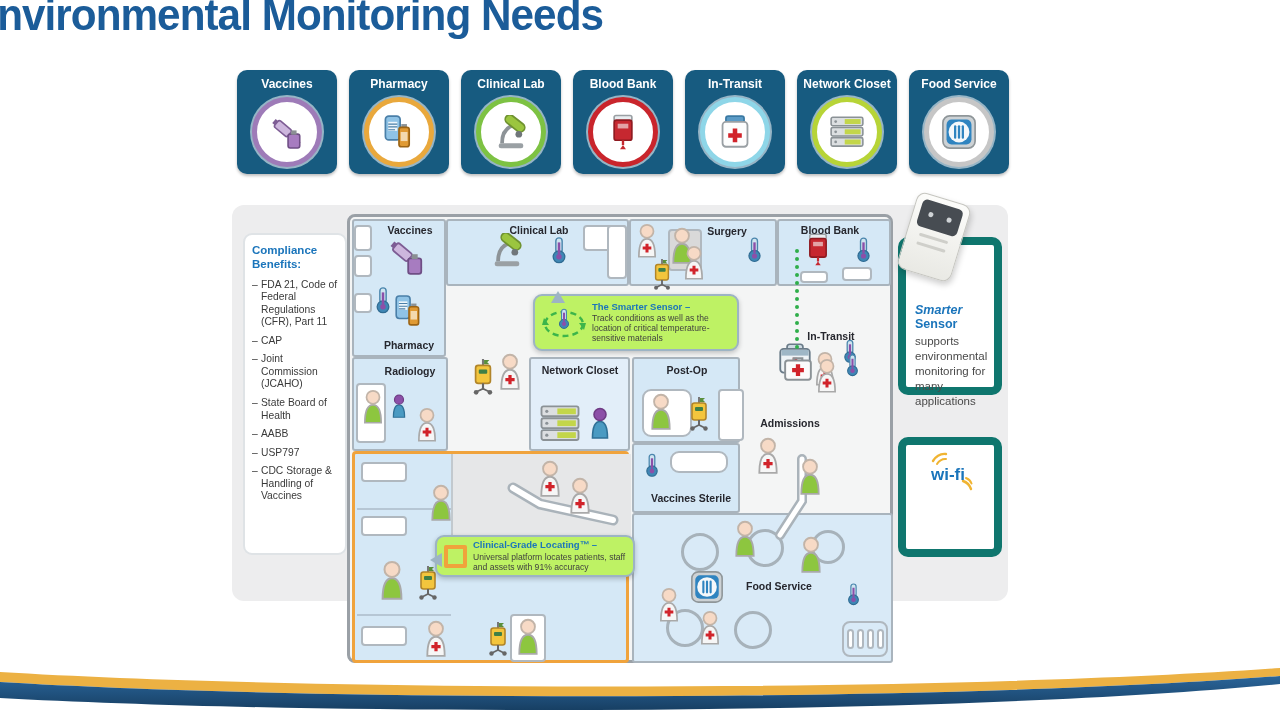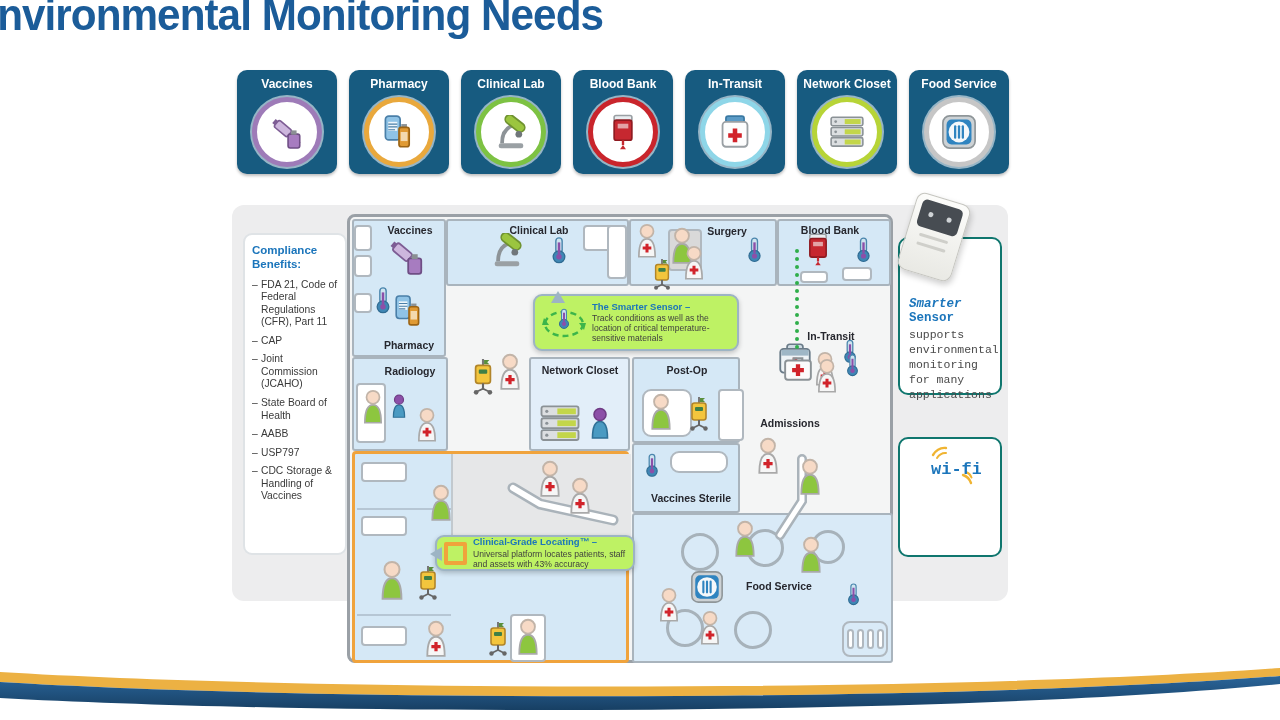--- a/index.html
+++ b/index.html
@@ -52,21 +52,21 @@
            padding:4px 7px;box-sizing:border-box;z-index:8;}
   .callout h4{margin:0;font-size:9.5px;color:#1b75bb;line-height:1.1;}
   .callout p{margin:1px 0 0 0;font-size:8.6px;color:#3f3f3f;line-height:1.18;}
   #co-sensor::before{content:"";position:absolute;left:16px;top:-12px;border:7px solid transparent;
                      border-bottom:12px solid #9db4c4;}
   #co-locate::before{content:"";position:absolute;left:-14px;bottom:8px;border:7px solid transparent;
                      border-right:12px solid #9db4c4;}
   .osq{width:15px;height:15px;border:4px solid #f0a33c;border-radius:2px;flex:0 0 auto;}
 
   
-  .card{position:absolute;background:#fff;border:2px solid #0f766e;border-radius:10px;box-sizing:border-box;font-family:Liberation Mono, monospace;}
+  .card{position:absolute;background:#fff;border:8px solid #0f766e;border-radius:10px;box-sizing:border-box;}
   #sensor-card{left:898px;top:237px;width:104px;height:158px;padding:58px 8px 0 9px;}
   .sensor-title{margin:0 0 3px 0;font-size:12.5px;font-weight:bold;color:#1b75bb;}
   .sensor-title em{font-style:italic;}
   .card-body{margin:0;font-size:11.5px;color:#4a4a4a;line-height:1.3;}
   #wifi-card{left:898px;top:437px;width:104px;height:120px;padding:4px 8px 0 9px;text-align:left;}
   #device{position:absolute;left:906px;top:197px;width:54px;height:78px;background:linear-gradient(#fcfcfa,#e9e9e4);
           border:1px solid #c5c5bf;border-radius:9px;transform:rotate(17deg);box-shadow:2px 3px 6px rgba(0,0,0,.2);z-index:3;}
   #device .screen{margin:5px 6px 0;height:28px;background:#474c52;border-radius:5px;position:relative;}
   #device .screen i{position:absolute;top:11px;width:5px;height:5px;border-radius:50%;background:#cfd3d6;}
   #device .lbl{height:3px;background:#cfcfca;margin:6px 12px 0;border-radius:2px;}
@@ -464,25 +464,25 @@
         <ellipse cx="22" cy="20" rx="19" ry="12" fill="none" stroke="#3cb54a" stroke-width="2.4" stroke-dasharray="6 4"></ellipse>
         <path d="M2 14 l-2 7 7 0 Z" fill="#3cb54a"></path>
         <path d="M42 26 l2 -7 -7 0 Z" fill="#3cb54a"></path>
         <use href="#s-thermo" x="15" y="4" width="14" height="22"></use>
       </svg>
       <div>
         <h4>The Smarter Sensor –</h4>
         <p>Track conditions as well as the location of critical temperature-sensitive materials</p>
       </div>
     </div>
-    <div class="callout" id="co-locate" style="left:85px;top:318px;width:200px;height:36px">
+    <div class="callout" id="co-locate" style="left:85px;top:318px;width:200px;height:42px">
       <span class="osq"></span>
       <div>
         <h4>Clinical-Grade Locating™ –</h4>
-        <p>Universal platform locates patients, staff and assets with 43% accuracy</p>
+        <p>Universal platform locates patients, staff and assets with 91% accuracy</p>
       </div>
     </div>
   </div>
 
   <div class="card" id="sensor-card">
     <p class="sensor-title"><em>Smarter</em><span> Sensor</span></p>
     <p class="card-body">supports environmental monitoring for many applications</p>
   </div>
   <div id="device">
     <div class="screen">

